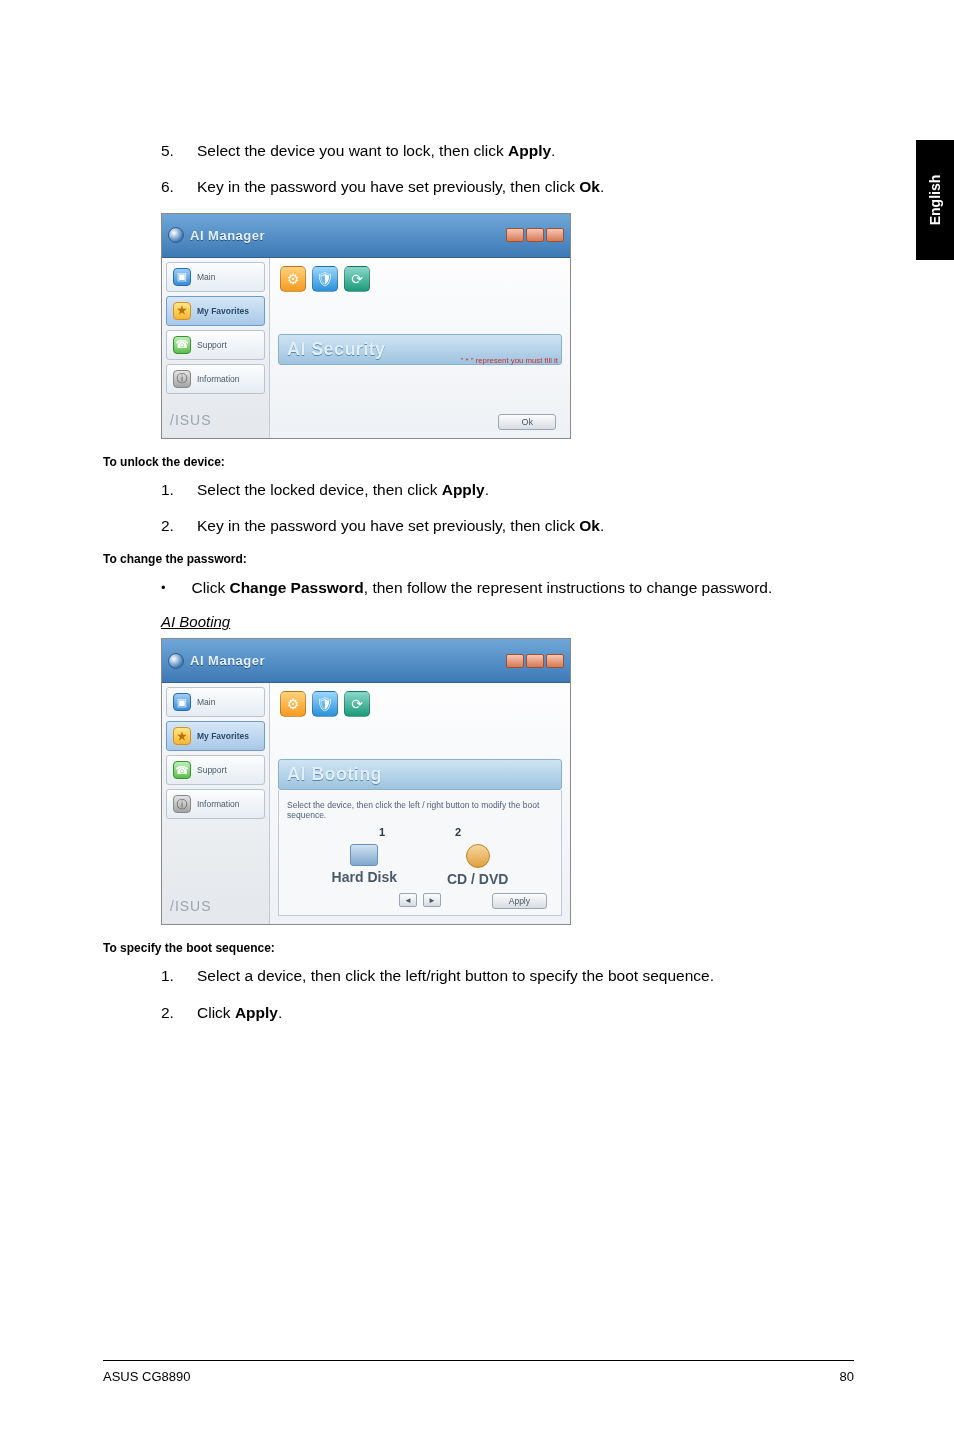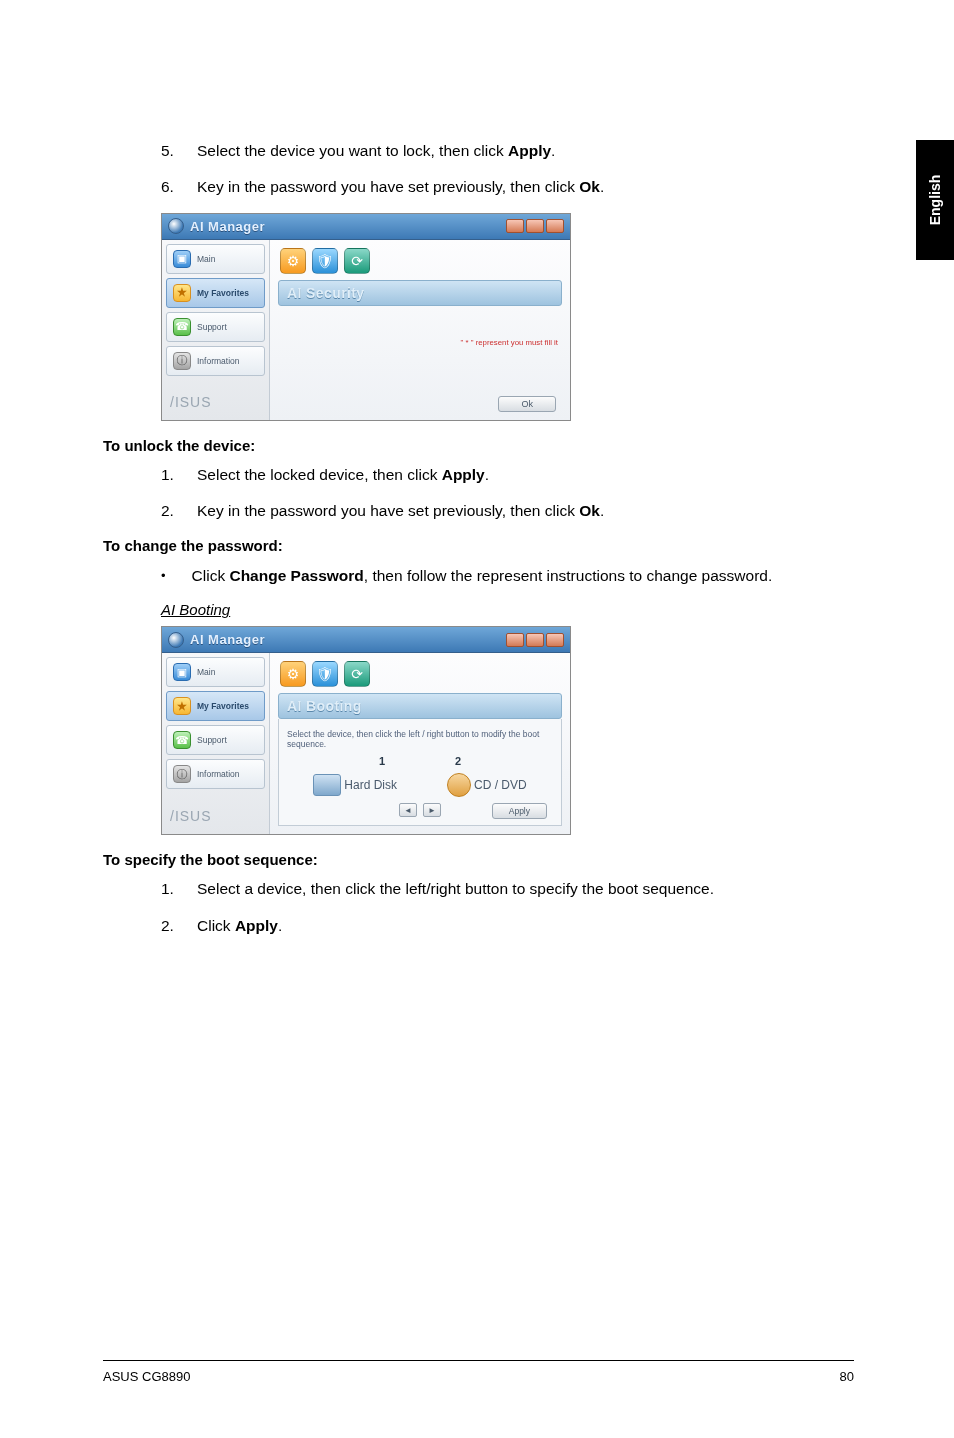--- a/index.html
+++ b/index.html
@@ -48,21 +48,21 @@
     display: flex;
     gap: 26px;
     padding-left: 58px;
     font-size: 15.5px;
     line-height: 1.5;
     margin-bottom: 14px;
   }
   .bullet { font-size: 13px; line-height: 1.8; }
   .heading {
     font-weight: bold;
-    font-size: 15px;
+    font-size: 12px;
     margin: 14px 0 10px 0;
   }
   .sub-heading-under {
     font-style: italic;
     text-decoration: underline;
     font-size: 15px;
     margin: 6px 0 4px 58px;
   }
   .desc {
     font-size: 15.5px;
@@ -73,21 +73,21 @@
   
   .app-window {
     width: 410px;
     margin: 8px 0 16px 58px;
     border: 1px solid #8a8a8a;
     background: #e8e8e8;
     font-size: 10px;
     color: #3a4a5a;
   }
   .app-titlebar {
-    height: 26px;
+    height: 44px;
     background: linear-gradient(#6fa7d8, #3d79b5);
     display: flex;
     align-items: center;
     padding: 0 6px;
     justify-content: space-between;
     border-bottom: 1px solid #355f8c;
   }
   .app-titlebar-left { display: flex; align-items: center; gap: 6px; }
   .logo-circle {
     width: 16px; height: 16px; border-radius: 50%;
@@ -175,24 +175,25 @@
   .tool-icon.a { background: linear-gradient(#ffd27a,#f79a20); }
   .tool-icon.b { background: linear-gradient(#9ad8ff,#2a90d8); }
   .tool-icon.c { background: linear-gradient(#8ad8c8,#1a9a7a); }
   .panel-title {
     background: linear-gradient(#cfe4f4,#9ec3df);
     border: 1px solid #8ab0cc;
     border-radius: 3px;
     padding: 4px 8px;
     color: #e0eef8;
     font-weight: bold;
-    font-size: 14px;
+    font-size: 18px;
     letter-spacing: 0.4px;
     text-shadow: 0 1px 0 #5a88ac;
     font-family: "Arial Black", Arial, sans-serif;
+    margin-top: 36px;
   }
   .panel-body {
     border: 1px solid #c2ccd6;
     border-top: none;
     background: #f6f8fa;
     padding: 6px 8px 8px 8px;
     font-size: 8.5px;
     color: #50607a;
   }
   .panel-body .hint { margin-bottom: 4px; }
@@ -214,22 +215,22 @@
   .boot-desc { font-size: 8.5px; color:#50607a; margin: 4px 0 6px 0;}
   .boot-row {
     display: flex; justify-content: center; gap: 70px;
     margin-top: 4px; font-size: 11px; font-weight: bold; color:#2a3a4a;
   }
   .boot-devices {
     display: flex; justify-content: center; gap: 50px;
     margin-top: 6px;
   }
   .dev {
-    display: flex; flex-direction: row; align-items: center; gap: 3px;
-    font-size: 12px; color:#4a5a6c;
+    display: flex; flex-direction: column; align-items: center; gap: 3px;
+    font-size: 14px; color:#4a5a6c;font-weight:bold;
   }
   .dev-icon {
     width: 28px; height: 22px; border-radius: 3px;
     display:flex; align-items:center; justify-content:center;
   }
   .dev-icon.hd { background: linear-gradient(#cfe2f3,#7fa8cc); border:1px solid #6a92b6;}
   .dev-icon.cd { background: linear-gradient(#f7d7a0,#e0a040); border:1px solid #c08020; border-radius:50%; width:24px; height:24px;}
   .arrow-row {
     display:flex; justify-content:center; gap:6px; margin-top:6px;
   }

